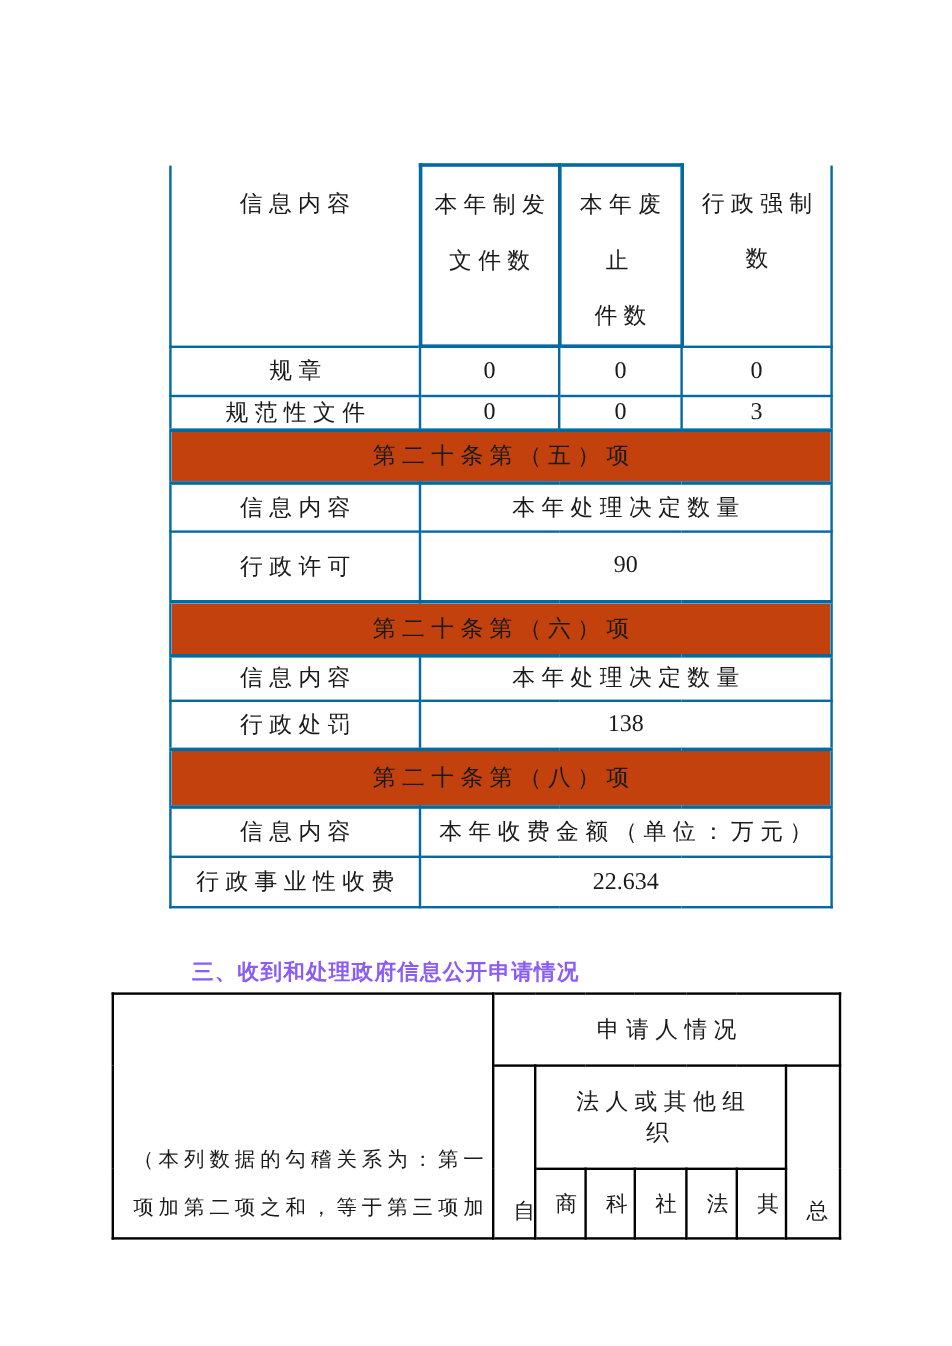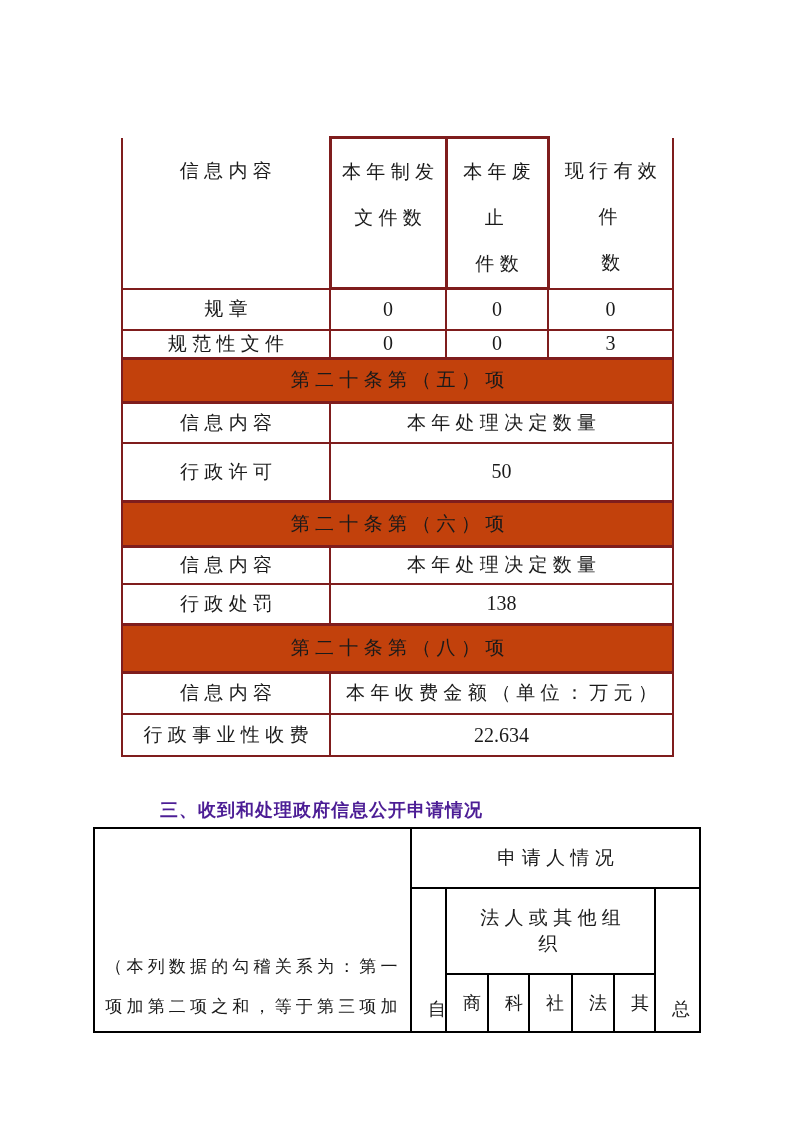--- a/index.html
+++ b/index.html
@@ -7,23 +7,23 @@
     position:relative;
     width:793px;height:1122px;
     background:#ffffff;
     font-family:"Liberation Serif","DejaVu Serif",serif;
     color:#1a1a1a;
     overflow:hidden;
   }
   
   .t1wrap{position:absolute;left:121px;top:136px;}
   table{border-collapse:collapse;table-layout:fixed;}
-  .t1{width:551px;}
+  .t1{width:551px;margin-left:20px;}
   .t1 td{
-    border:2px solid #7f1d1d;
+    border:2px solid #0369a1;
     text-align:center;
     vertical-align:middle;
     font-size:19px;
     letter-spacing:0.28em;
     text-indent:0.28em;
     padding:0;
     overflow:hidden;
   }
   .t1 tr.hdr td{vertical-align:top;padding-top:10px;}
   .t1 tr.hdr td div{line-height:46px;}
@@ -32,39 +32,39 @@
   .t1 td.num{font-size:20px;letter-spacing:0;text-indent:0;}
   .t1 td.blue{
     background:#c2410c;
     border-top-width:3px;border-bottom-width:3px;
     font-size:19px;
   }
   
   .h3{
     position:absolute;left:160px;top:798px;
     font-family:"Liberation Sans","DejaVu Sans",sans-serif;
-    font-weight:700;font-size:18px;letter-spacing:1px;color:#4c1d95;
+    font-weight:700;font-size:18px;letter-spacing:1px;color:#8b5cf6;
     white-space:nowrap;
   }
   
   .t2wrap{position:absolute;left:93px;top:827px;}
   .t2{width:606px;}
   .t2 td{
     border:2px solid #000;
     text-align:center;vertical-align:middle;
     font-size:19px;letter-spacing:0.28em;text-indent:0.28em;
     padding:16px;overflow:hidden;
   }
   .t2 td.note{
     vertical-align:bottom;
-    text-align:center;
+    text-align:left;
     font-size:17px;
     letter-spacing:0.245em;text-indent:0;
     line-height:40px;
-    padding:0 4px 4px 6px;
+    padding:0 4px 4px 16px;
     white-space:nowrap;
   }
   .t2 td.single{font-size:18px;letter-spacing:0;text-indent:0;}
   .t2 td.vbot{vertical-align:bottom;padding-bottom:10px;}
 </style>
 </head>
 <body>
 
 <div class="page">
 
@@ -83,21 +83,21 @@
             </td>
           <td class="boxed">
               <div>本年制发</div>
               <div>文件数</div>
             </td>
           <td class="boxed">
               <div>本年废止</div>
               <div>件数</div>
             </td>
           <td class="no-top">
-              <div>现行有效件</div>
+              <div>行政强制</div>
               <div>数</div>
             </td>
         </tr>
         <tr style="height:41px">
           <td>规章</td>
           <td class="num">0</td>
           <td class="num">0</td>
           <td class="num">0</td>
         </tr>
         <tr style="height:24px">
@@ -109,21 +109,21 @@
 
         <tr style="height:44px">
           <td class="blue" colspan="4">第二十条第（五）项</td>
         </tr>
         <tr style="height:41px">
           <td>信息内容</td>
           <td colspan="3">本年处理决定数量</td>
         </tr>
         <tr style="height:58px">
           <td>行政许可</td>
-          <td class="num" colspan="3">50</td>
+          <td class="num" colspan="3">90</td>
         </tr>
 
         <tr style="height:45px">
           <td class="blue" colspan="4">第二十条第（六）项</td>
         </tr>
         <tr style="height:38px">
           <td>信息内容</td>
           <td colspan="3">本年处理决定数量</td>
         </tr>
         <tr style="height:40px">

